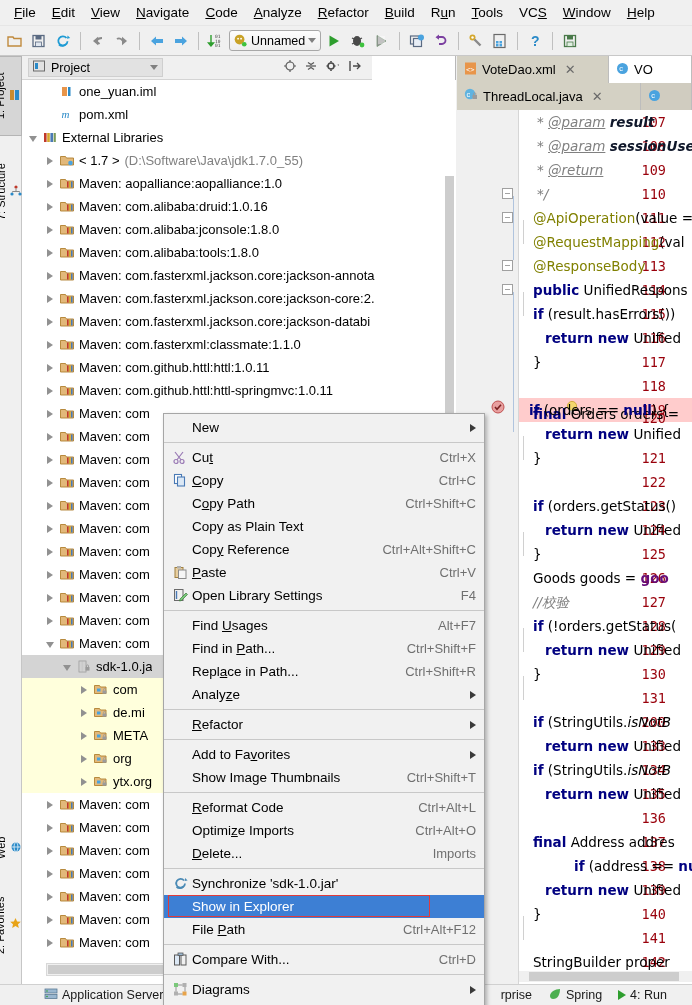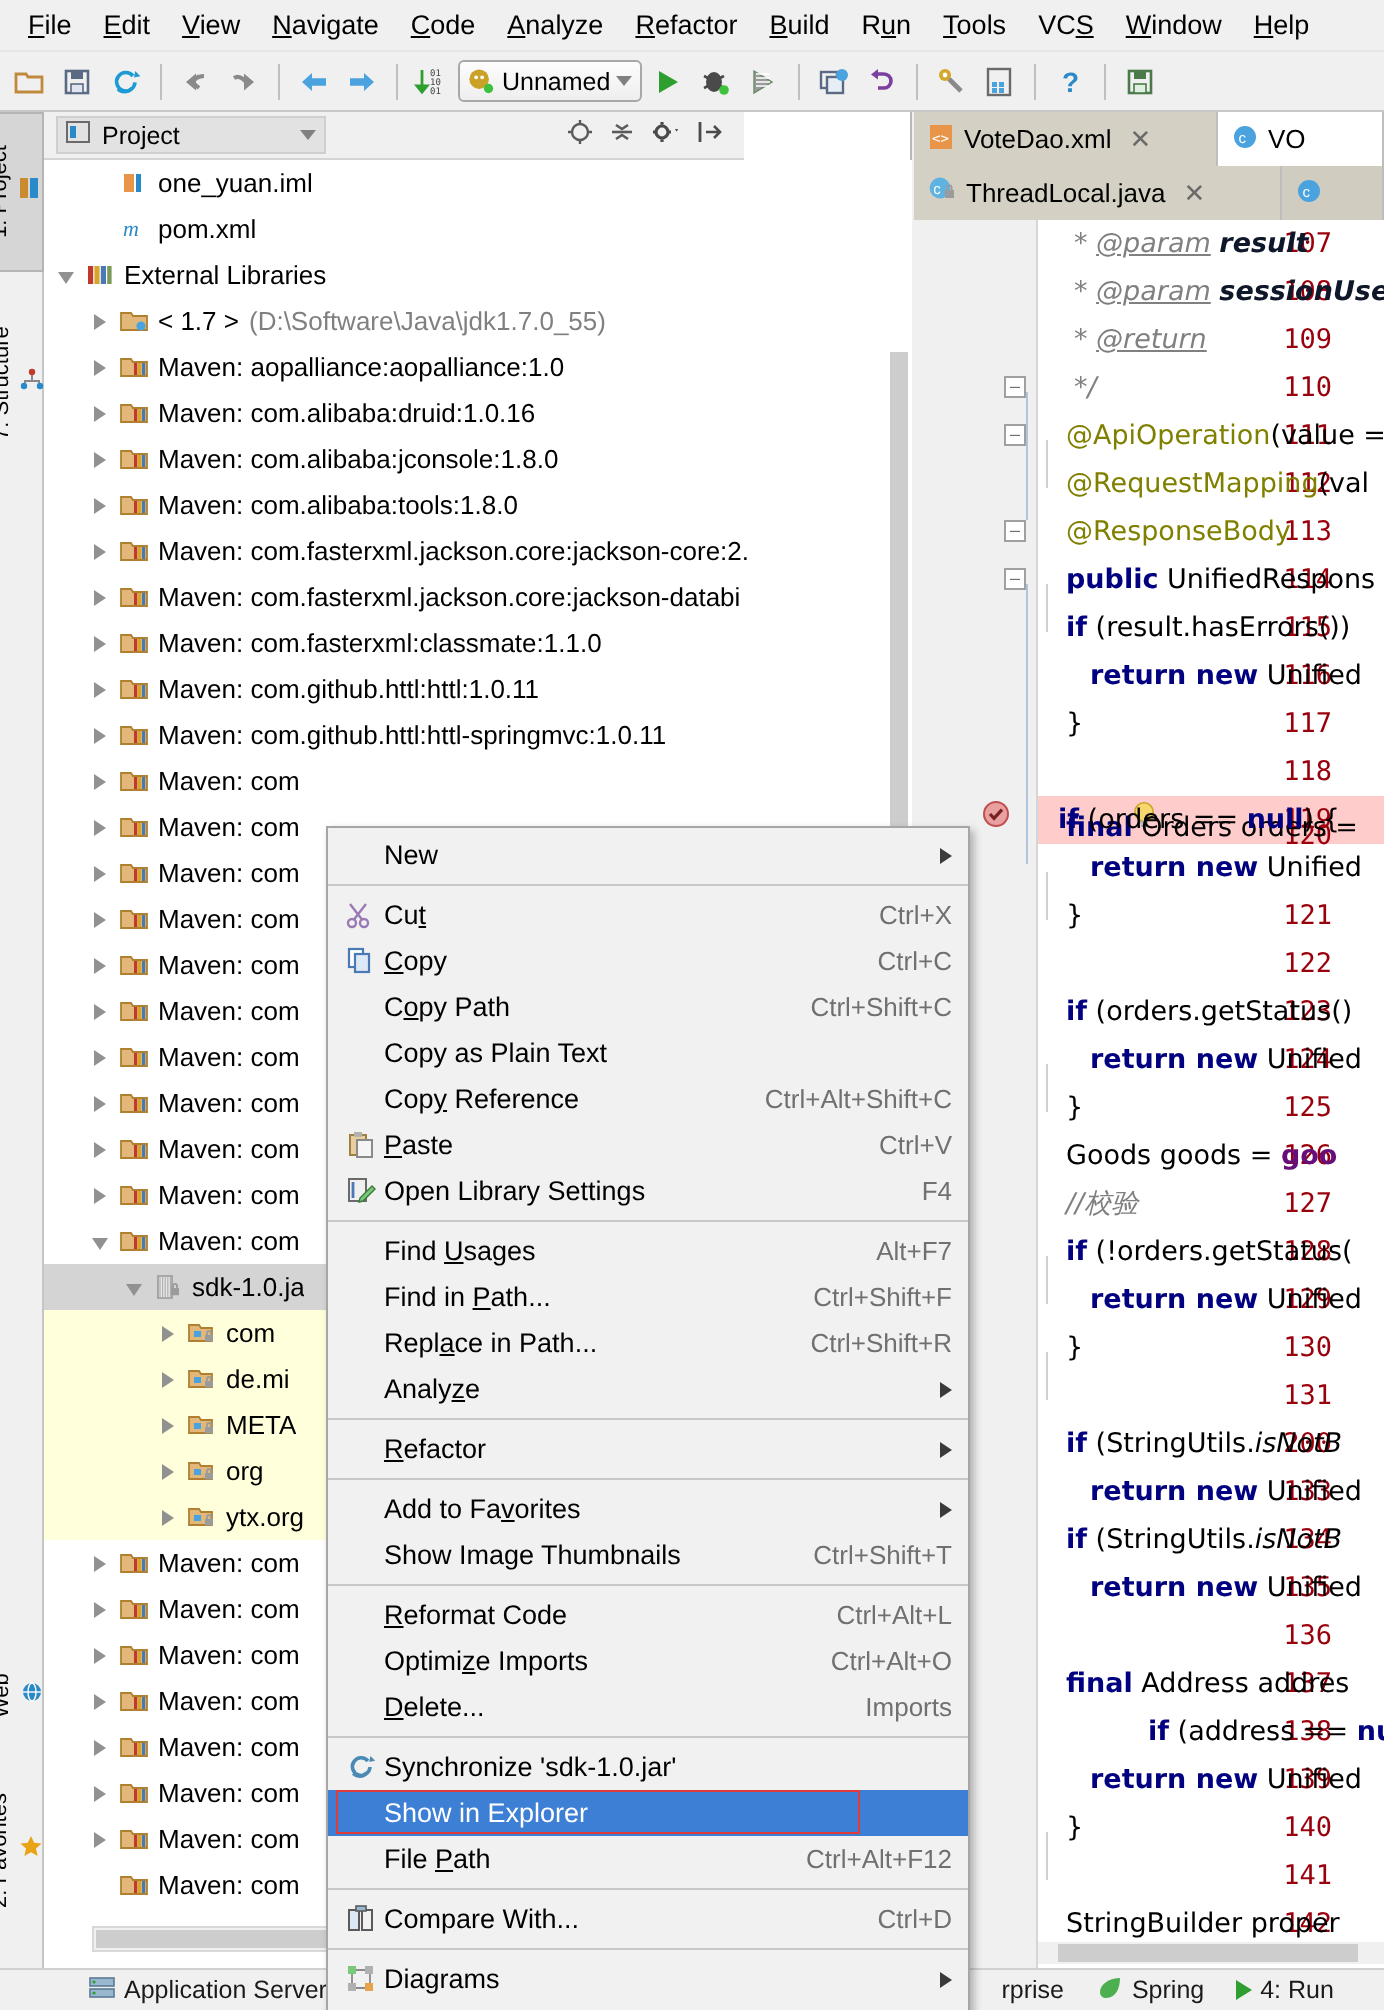--- a/index.html
+++ b/index.html
@@ -526,20 +526,33 @@
           <span class="tw"><span class="arrow-r"></span></span>
           <span class="ticon">
             <svg width="14" height="13" viewBox="0 0 14 13">
               <path d="M0.5 2.5h5l1 1.5h7v7h-13z" fill="#e2b87a" stroke="#b08030" stroke-width="0.9"></path>
               <rect x="7" y="4.5" width="1.6" height="6" fill="#c0392b"></rect>
               <rect x="9" y="4.5" width="1.6" height="6" fill="#d4a72c"></rect>
               <rect x="11" y="4.5" width="1.6" height="6" fill="#4a7ab5"></rect>
             </svg>
           </span>
           <span class="tlabel">Maven: com.alibaba:tools:1.8.0</span>
+        </div>
+        <div class="trow">
+          <span style="display: inline-block; flex: 0 0 17px;"></span>
+          <span class="tw"><span class="arrow-r"></span></span>
+          <span class="ticon">
+            <svg width="14" height="13" viewBox="0 0 14 13">
+              <path d="M0.5 2.5h5l1 1.5h7v7h-13z" fill="#e2b87a" stroke="#b08030" stroke-width="0.9"></path>
+              <rect x="7" y="4.5" width="1.6" height="6" fill="#c0392b"></rect>
+              <rect x="9" y="4.5" width="1.6" height="6" fill="#d4a72c"></rect>
+              <rect x="11" y="4.5" width="1.6" height="6" fill="#4a7ab5"></rect>
+            </svg>
+          </span>
+          <span class="tlabel">Maven: com.fasterxml.jackson.core:jackson-annota</span>
         </div>
         <div class="trow">
           <span style="display: inline-block; flex: 0 0 17px;"></span>
           <span class="tw"><span class="arrow-r"></span></span>
           <span class="ticon">
             <svg width="14" height="13" viewBox="0 0 14 13">
               <path d="M0.5 2.5h5l1 1.5h7v7h-13z" fill="#e2b87a" stroke="#b08030" stroke-width="0.9"></path>
               <rect x="7" y="4.5" width="1.6" height="6" fill="#c0392b"></rect>
               <rect x="9" y="4.5" width="1.6" height="6" fill="#d4a72c"></rect>
               <rect x="11" y="4.5" width="1.6" height="6" fill="#4a7ab5"></rect>

